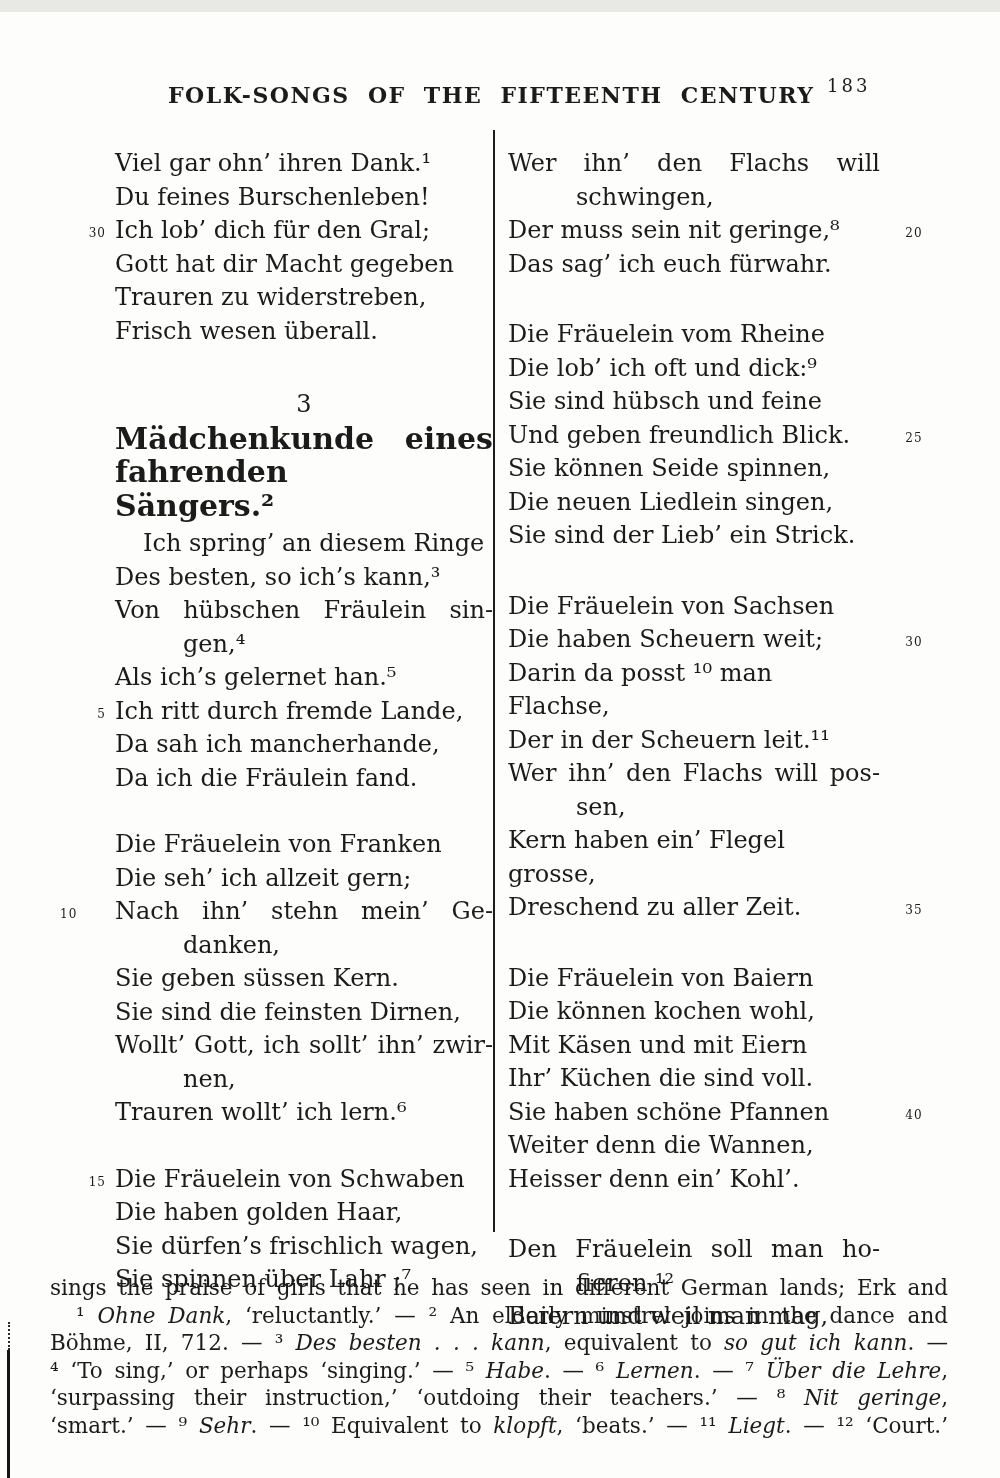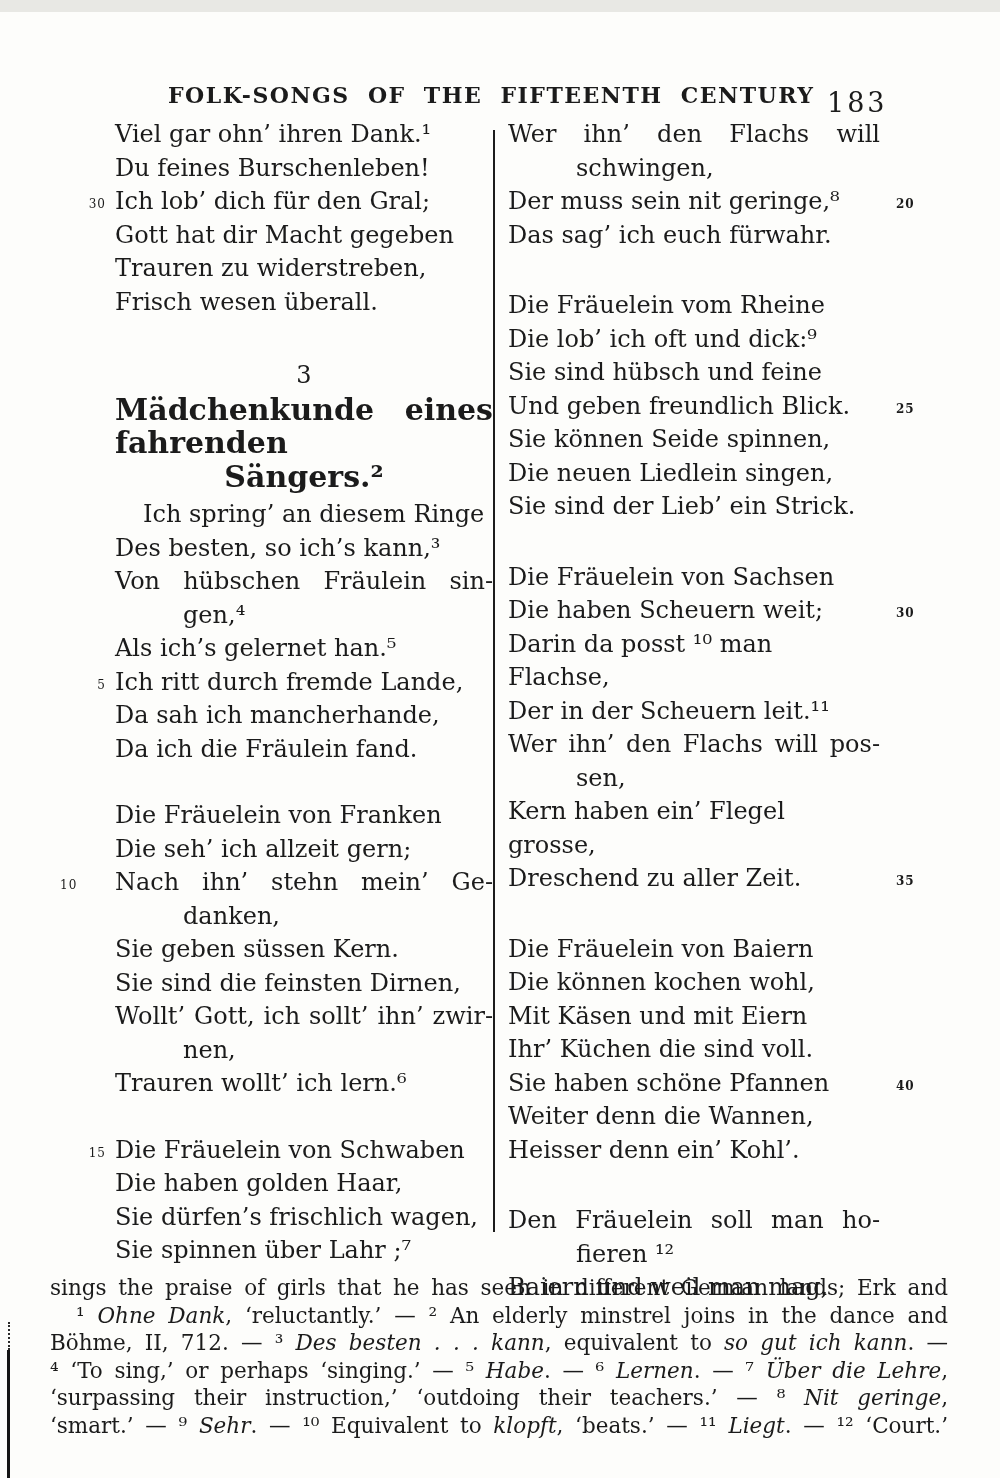--- a/index.html
+++ b/index.html
@@ -8,50 +8,50 @@
     background:#fdfdfb; color:#1b1b1b; overflow:hidden;
     font-family:"DejaVu Serif","Liberation Serif",serif;
   }
   
   .running-title {
     position:absolute; top:70px; left:168px; width:564px;
     text-align:center; font-size:22px; font-weight:bold;
     letter-spacing:1.5px; word-spacing:9px; white-space:nowrap;
   }
   .page-number {
-    position:absolute; top:75px; left:827px; font-size:27px; letter-spacing:3px;
+    position:absolute; top:63px; left:827px; font-size:18px; letter-spacing:3px;
   }
   
   .col-divider {
     position:absolute; left:493px; top:118px; width:2px; height:1102px;
     background:#1c1c1c;
   }
   
-  .col { position:absolute; top:106px; font-size:24px; line-height:33.5px; }
+  .col { position:absolute; top:135px; font-size:24px; line-height:33.5px; }
   .col.left  { left:60px;  width:433px; }
   .col.right { left:508px; width:434px; }
   .col.left  .block { padding-left:55px; }
   .col.right .block { padding-right:62px; }
   .stanza + .stanza { margin-top:33px; }
   .col.right .stanza + .stanza { margin-top:37px; }
   .line { position:relative; }
   .line.first { text-indent:28px; }
   .line.cont  { text-indent:68px; }
   .line.justify { text-align:justify; text-align-last:justify; }
   .lineno {
     position:absolute; top:3px; font-size:12px; letter-spacing:1px;
   }
   .col.left  .lineno { left:-55px; width:46px; text-align:right; }
-  .col.right .lineno { right:-52px; width:46px; text-align:left; padding-left:10px; box-sizing:border-box;font-weight:bold; }
+  .col.right .lineno { right:-52px; width:46px; text-align:center; padding-left:10px; box-sizing:border-box; }
   
   .block.heading { margin-top:40px; margin-bottom:5px; }
   .poem-number { text-align:center; font-size:24px; }
   .poem-title  { font-weight:bold; font-size:30px; }
   .poem-title.justify { text-align:justify; text-align-last:justify; }
-  .poem-title.center  { text-align:center; }
+  .poem-title.center  { }
   
   .footnotes {
     position:absolute; left:50px; top:1262px; width:898px;
     font-size:21.5px; line-height:27.6px;
   }
   .fline { text-align:justify; text-align-last:justify; }
   .fline.indent { text-indent:26px; }
   .it { font-style:italic; }
   
   .scan-artifact {

